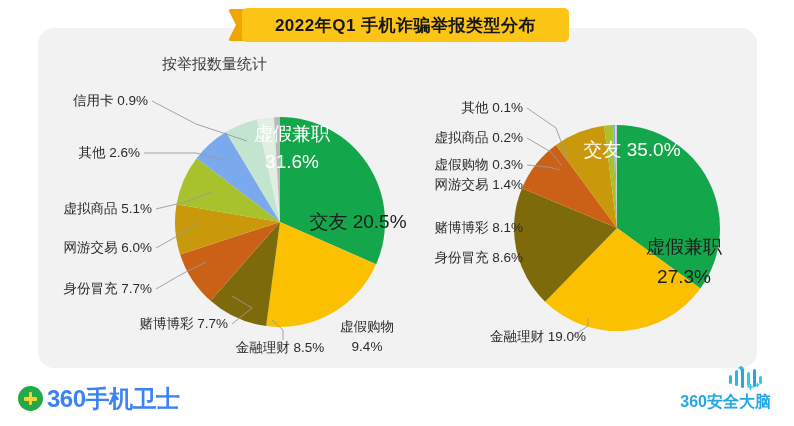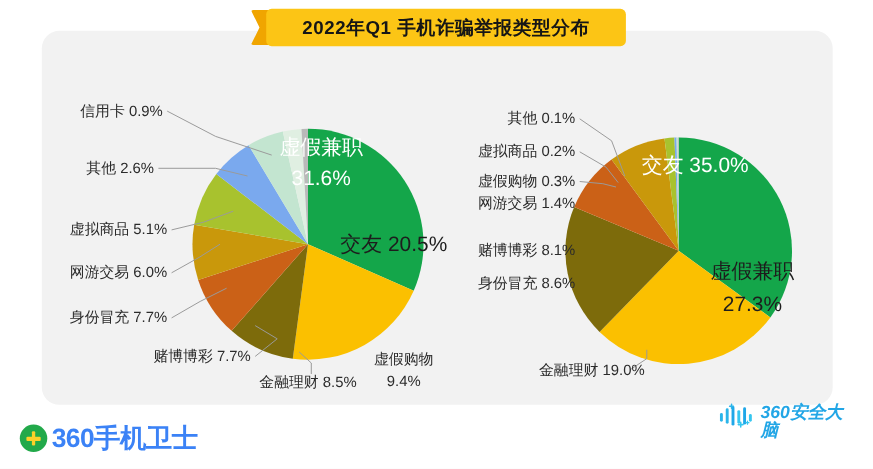--- a/index.html
+++ b/index.html
@@ -131,22 +131,22 @@
     color: #3b82f6;
     letter-spacing: -0.5px;
     line-height: 1;
   }
   .logo-right {
     position: absolute;
     left: 651px;
     top: 366px;
     width: 120px;
     display: flex;
-    align-items: flex-start;
-    font-style: italic;
+    flex-direction: column;
+    align-items: flex-end;
   }
   .brain-icon { display:block; }
   .logo-right-text {
     font-size: 16px;
     font-weight: bold;
     color: #22a6e6;
     letter-spacing: 0px;
     margin-top: 2px;
     line-height: 1;
   }
@@ -158,20 +158,21 @@
 
   <div class="card"></div>
 
   <div class="ribbon">
     <div class="ribbon-tail"></div>
     <div class="ribbon-body">
       <span class="ribbon-title">2022年Q1 手机诈骗举报类型分布</span>
     </div>
   </div>
 
+  <div class="subtitle" id="subtitle-left">按举报数量统计</div>
 
   <svg class="chart-svg" viewBox="0 0 794 426">
     <g id="pie-left-slices">
         <path d="M 280 222 L 280 117 A 105 105 0 0 1 376.1003231251963 264.30517574993456 Z" fill="#14a64a"></path>
         <path d="M 280 222 L 376.1003231251963 264.30517574993456 A 105 105 0 0 1 266.1857422953103 326.0873012622982 Z" fill="#fbc000"></path>
         <path d="M 280 222 L 266.1857422953103 326.0873012622982 A 105 105 0 0 1 210.56225414101652 300.7616623111982 Z" fill="#7d6b0b"></path>
         <path d="M 280 222 L 210.56225414101652 300.7616623111982 A 105 105 0 0 1 180.1390657890089 254.44678440936949 Z" fill="#cb6117"></path>
         <path d="M 280 222 L 180.1390657890089 254.44678440936949 A 105 105 0 0 1 176.5073175093552 204.27248830516294 Z" fill="#c9980b"></path>
         <path d="M 280 222 L 176.5073175093552 204.27248830516294 A 105 105 0 0 1 196.63100814197725 158.16731874206647 Z" fill="#a8c22e"></path>
         <path d="M 280 222 L 196.63100814197725 158.16731874206647 A 105 105 0 0 1 225.9838489529418 131.95970109966652 Z" fill="#7aa9ee"></path>

